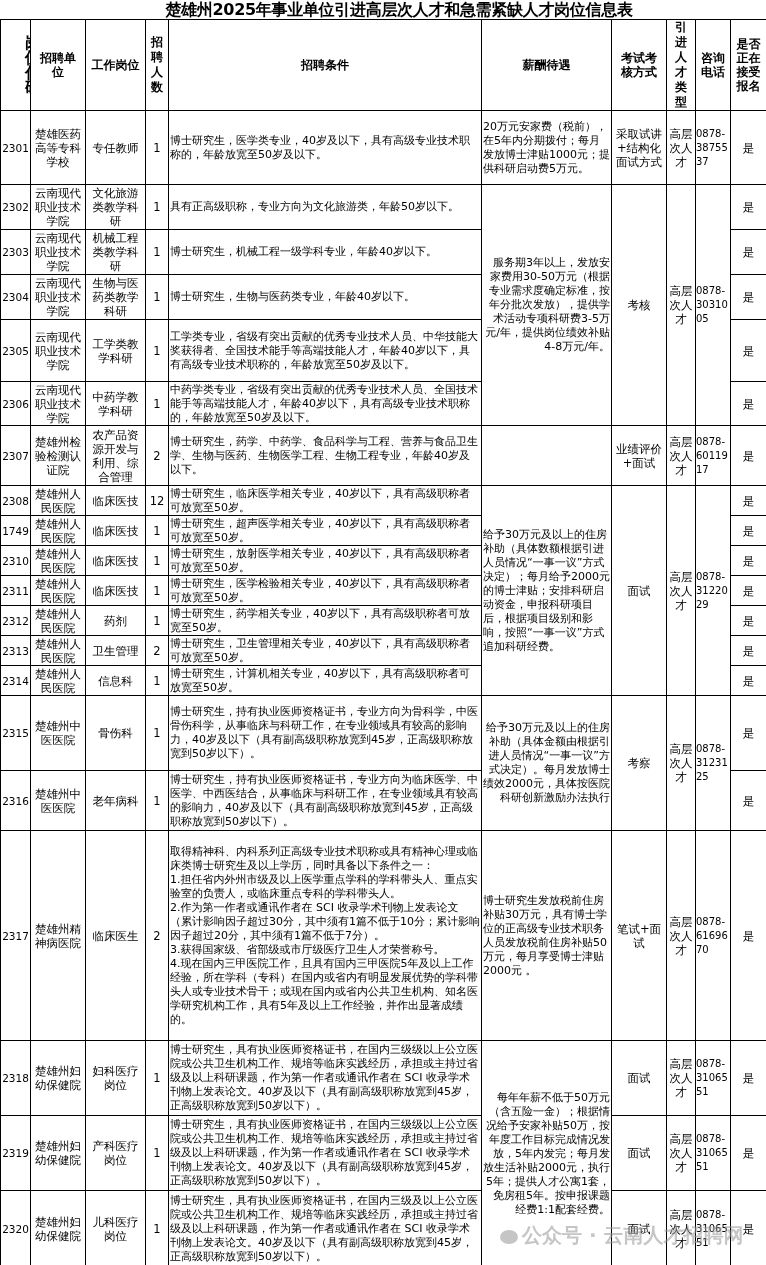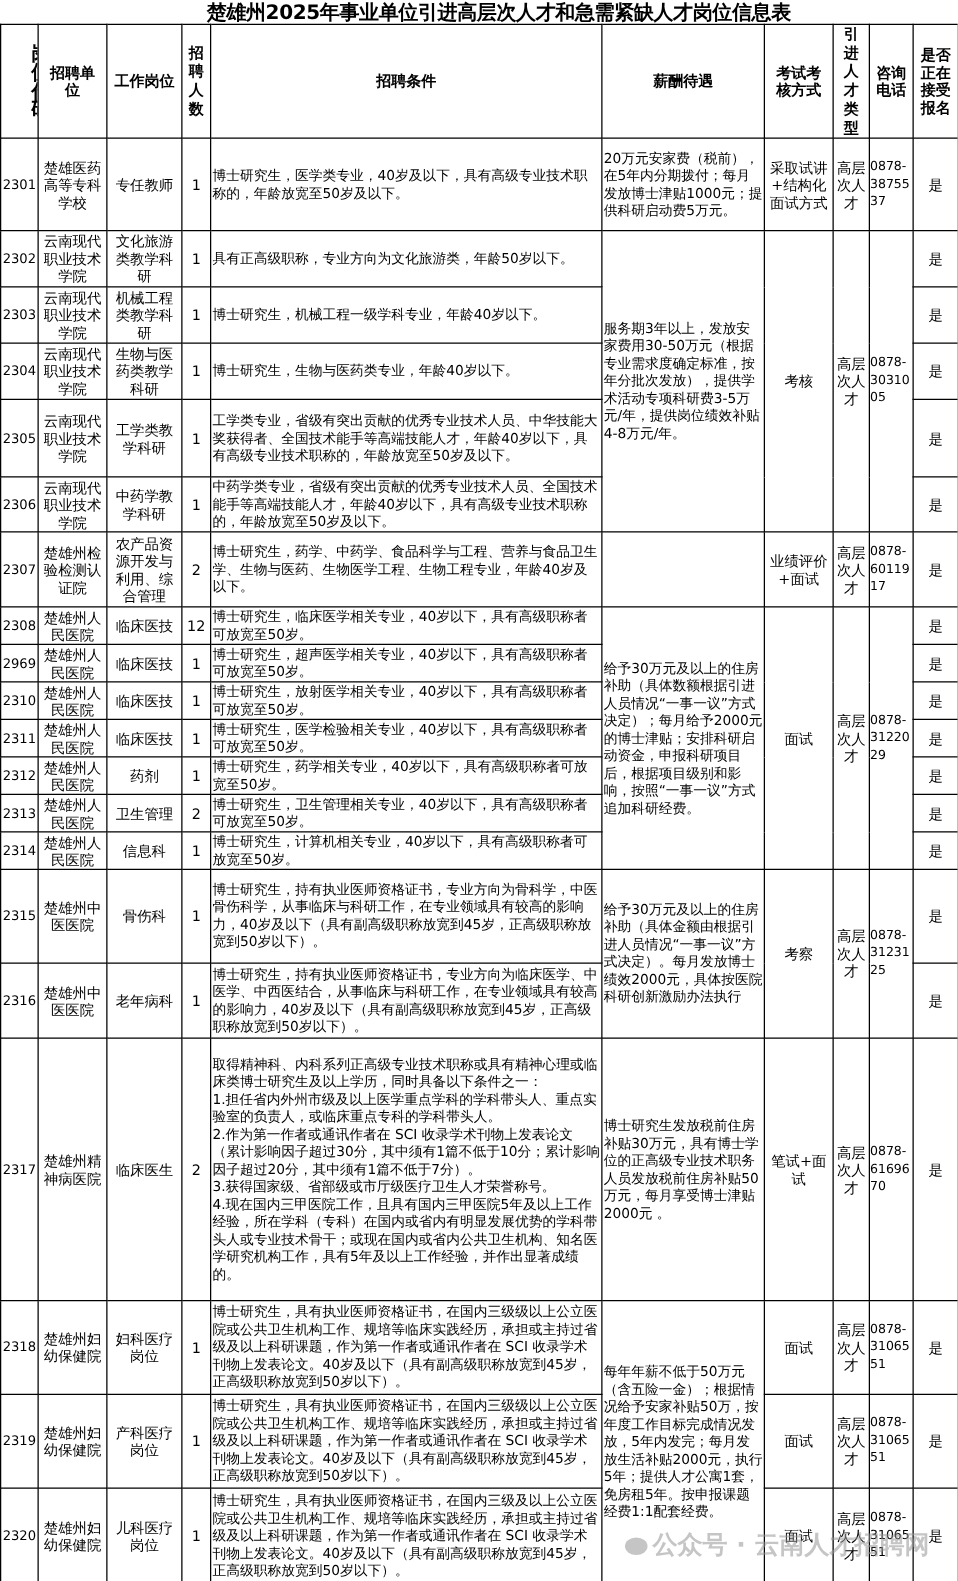--- a/index.html
+++ b/index.html
@@ -7,21 +7,21 @@
   .title{position:absolute;left:0;top:0;width:766px;height:19px;text-align:center;font-size:16px;font-weight:bold;line-height:19px;letter-spacing:-0.3px;font-family:"DejaVu Sans",sans-serif;padding-left:16px;}
   table{position:absolute;left:0;top:19px;border-collapse:collapse;table-layout:fixed;width:766px;}
   td,th{border:1px solid #000;padding:0 1px;font-size:11.5px;line-height:14px;vertical-align:middle;overflow:hidden;word-break:break-all;}
   th{font-weight:bold;font-size:12px;line-height:14px;text-align:center;}
   th.vert{line-height:15px;margin-top:36px;}
   td.c{text-align:center;}
   td.l{text-align:center;}
   td.code{font-size:10.5px;text-align:center;padding:0;}
   td.phone{font-size:10px;text-align:left;line-height:14px;padding:0;}
   td.cond{font-size:11px;line-height:14px;}
-  td.sal{font-size:11px;line-height:14px;text-align:left;}
+  td.sal{font-size:11px;line-height:14px;text-align:right;}
   td.sal.left{text-align:left;}
   .watermark{position:absolute;left:500px;top:1222px;font-size:20px;color:rgba(150,150,150,0.55);white-space:nowrap;pointer-events:none;font-weight:bold;}
   .wm-icon{display:inline-block;width:18px;height:14px;border-radius:50%;background:rgba(150,150,150,0.55);margin-right:4px;vertical-align:middle;}
 </style>
 </head>
 <body>
 
 <div class="title">楚雄州2025年事业单位引进高层次人才和急需紧缺人才岗位信息表</div>
 
 <table>
@@ -135,21 +135,21 @@
       <td class="c">12</td>
       <td class="cond">博士研究生，临床医学相关专业，40岁以下，具有高级职称者可放宽至50岁。</td>
       <td class="sal left" rowspan="7">给予30万元及以上的住房补助（具体数额根据引进人员情况“一事一议”方式决定）；每月给予2000元的博士津贴；安排科研启动资金，申报科研项目后，根据项目级别和影响，按照“一事一议”方式追加科研经费。</td>
       <td class="c" rowspan="7">面试</td>
       <td class="c" rowspan="7">高层次人才</td>
       <td class="phone" rowspan="7">0878-3122029</td>
       <td class="c">是</td>
     </tr>
 
     <tr style="height:30px">
-      <td class="code">2969</td>
+      <td class="code">1749</td>
       <td class="c">楚雄州人民医院</td>
       <td class="c">临床医技</td>
       <td class="c">1</td>
       <td class="cond">博士研究生，超声医学相关专业，40岁以下，具有高级职称者可放宽至50岁。</td>
       <td class="c">是</td>
     </tr>
 
     <tr style="height:30px">
       <td class="code">2310</td>
       <td class="c">楚雄州人民医院</td>

